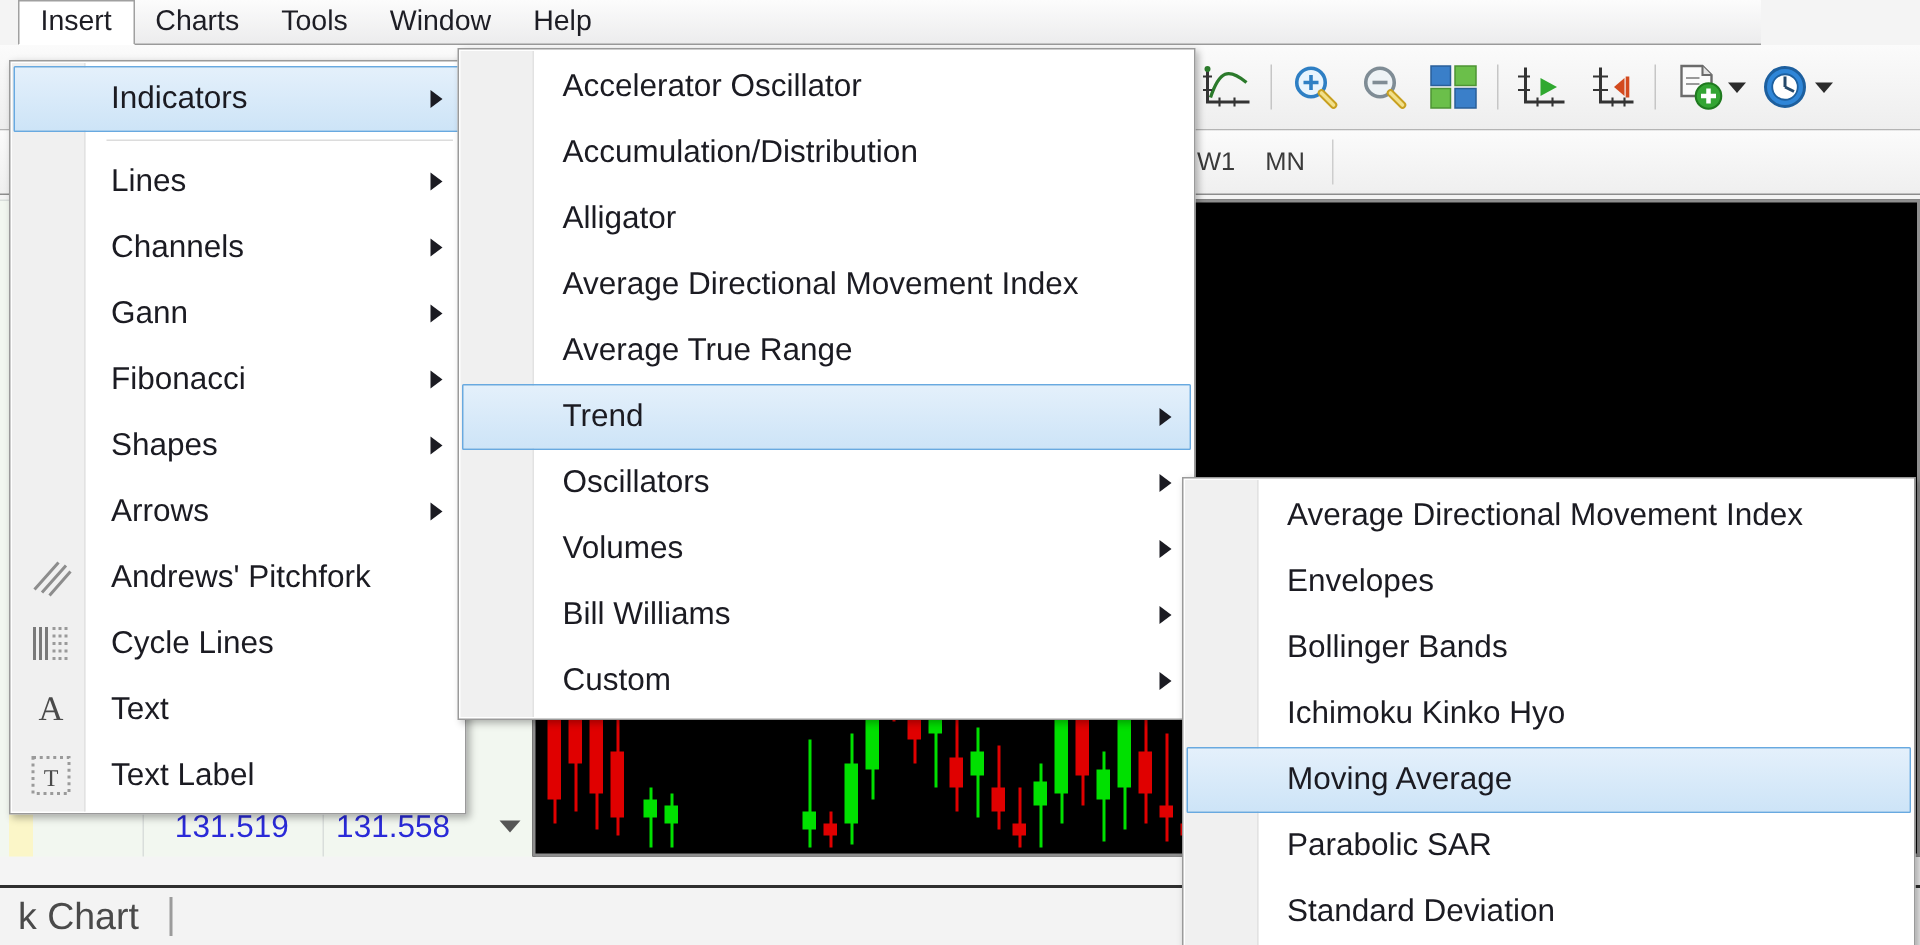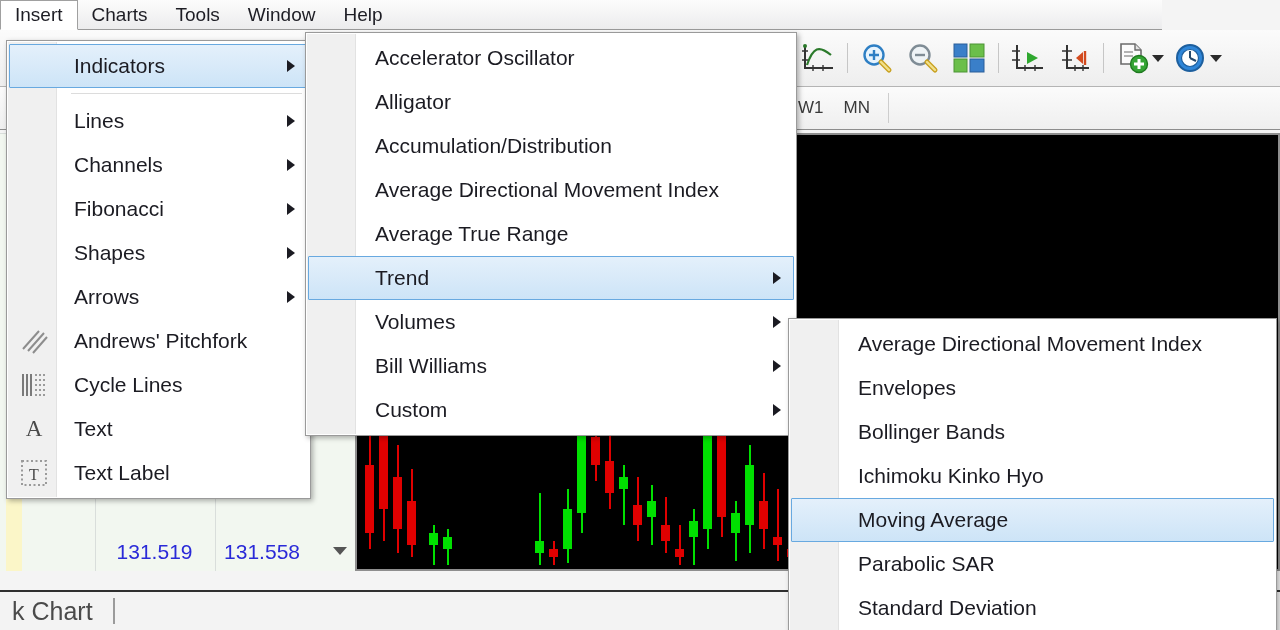--- a/index.html
+++ b/index.html
@@ -6,21 +6,21 @@
   body{
     width:1280px;height:630px;overflow:hidden;position:relative;
     background:#ffffff;
     font-family:"Liberation Sans", sans-serif;
     -webkit-font-smoothing:antialiased;
   }
   
   #app{position:absolute;inset:0;background:#f4f4f4;}
 
   .menubar{
-    position:absolute;left:0;top:0;width:1162px;height:30px;
+    position:absolute;left:12px;top:0;width:1162px;height:30px;
     background:linear-gradient(#fcfcfc,#ececed);
     border-bottom:1px solid #9a9a9a;
     box-sizing:border-box;
   }
   .menubar-inner{display:flex;align-items:stretch;height:29px;}
   .mb-item{
     display:flex;align-items:center;justify-content:center;
     padding:0 14px;font-size:19px;color:#1d1d24;
     box-sizing:border-box;height:30px;
     white-space:nowrap;
@@ -408,20 +408,24 @@
         <div class="msep"></div>
         <div class="mi">
           <span>Lines</span>
           <span class="arrow"></span>
         </div>
         <div class="mi">
           <span>Channels</span>
           <span class="arrow"></span>
         </div>
         <div class="mi">
+          <span>Gann</span>
+          <span class="arrow"></span>
+        </div>
+        <div class="mi">
           <span>Fibonacci</span>
           <span class="arrow"></span>
         </div>
         <div class="mi">
           <span>Shapes</span>
           <span class="arrow"></span>
         </div>
         <div class="mi">
           <span>Arrows</span>
           <span class="arrow"></span>
@@ -461,33 +465,37 @@
       </div>
   </div>
 
   <div class="menu" id="menu-indicators">
     <div class="gutter"></div>
     <div id="menu-indicators-items" style="position:relative;">
         <div class="mi">
           <span>Accelerator Oscillator</span>
         </div>
         <div class="mi">
+          <span>Accumulation/Distribution</span>
+        </div>
+        <div class="mi">
           <span>Alligator</span>
-        </div>
-        <div class="mi">
-          <span>Accumulation/Distribution</span>
         </div>
         <div class="mi">
           <span>Average Directional Movement Index</span>
         </div>
         <div class="mi">
           <span>Average True Range</span>
         </div>
         <div class="mi sel">
           <span>Trend</span>
+          <span class="arrow"></span>
+        </div>
+        <div class="mi">
+          <span>Oscillators</span>
           <span class="arrow"></span>
         </div>
         <div class="mi">
           <span>Volumes</span>
           <span class="arrow"></span>
         </div>
         <div class="mi">
           <span>Bill Williams</span>
           <span class="arrow"></span>
         </div>

